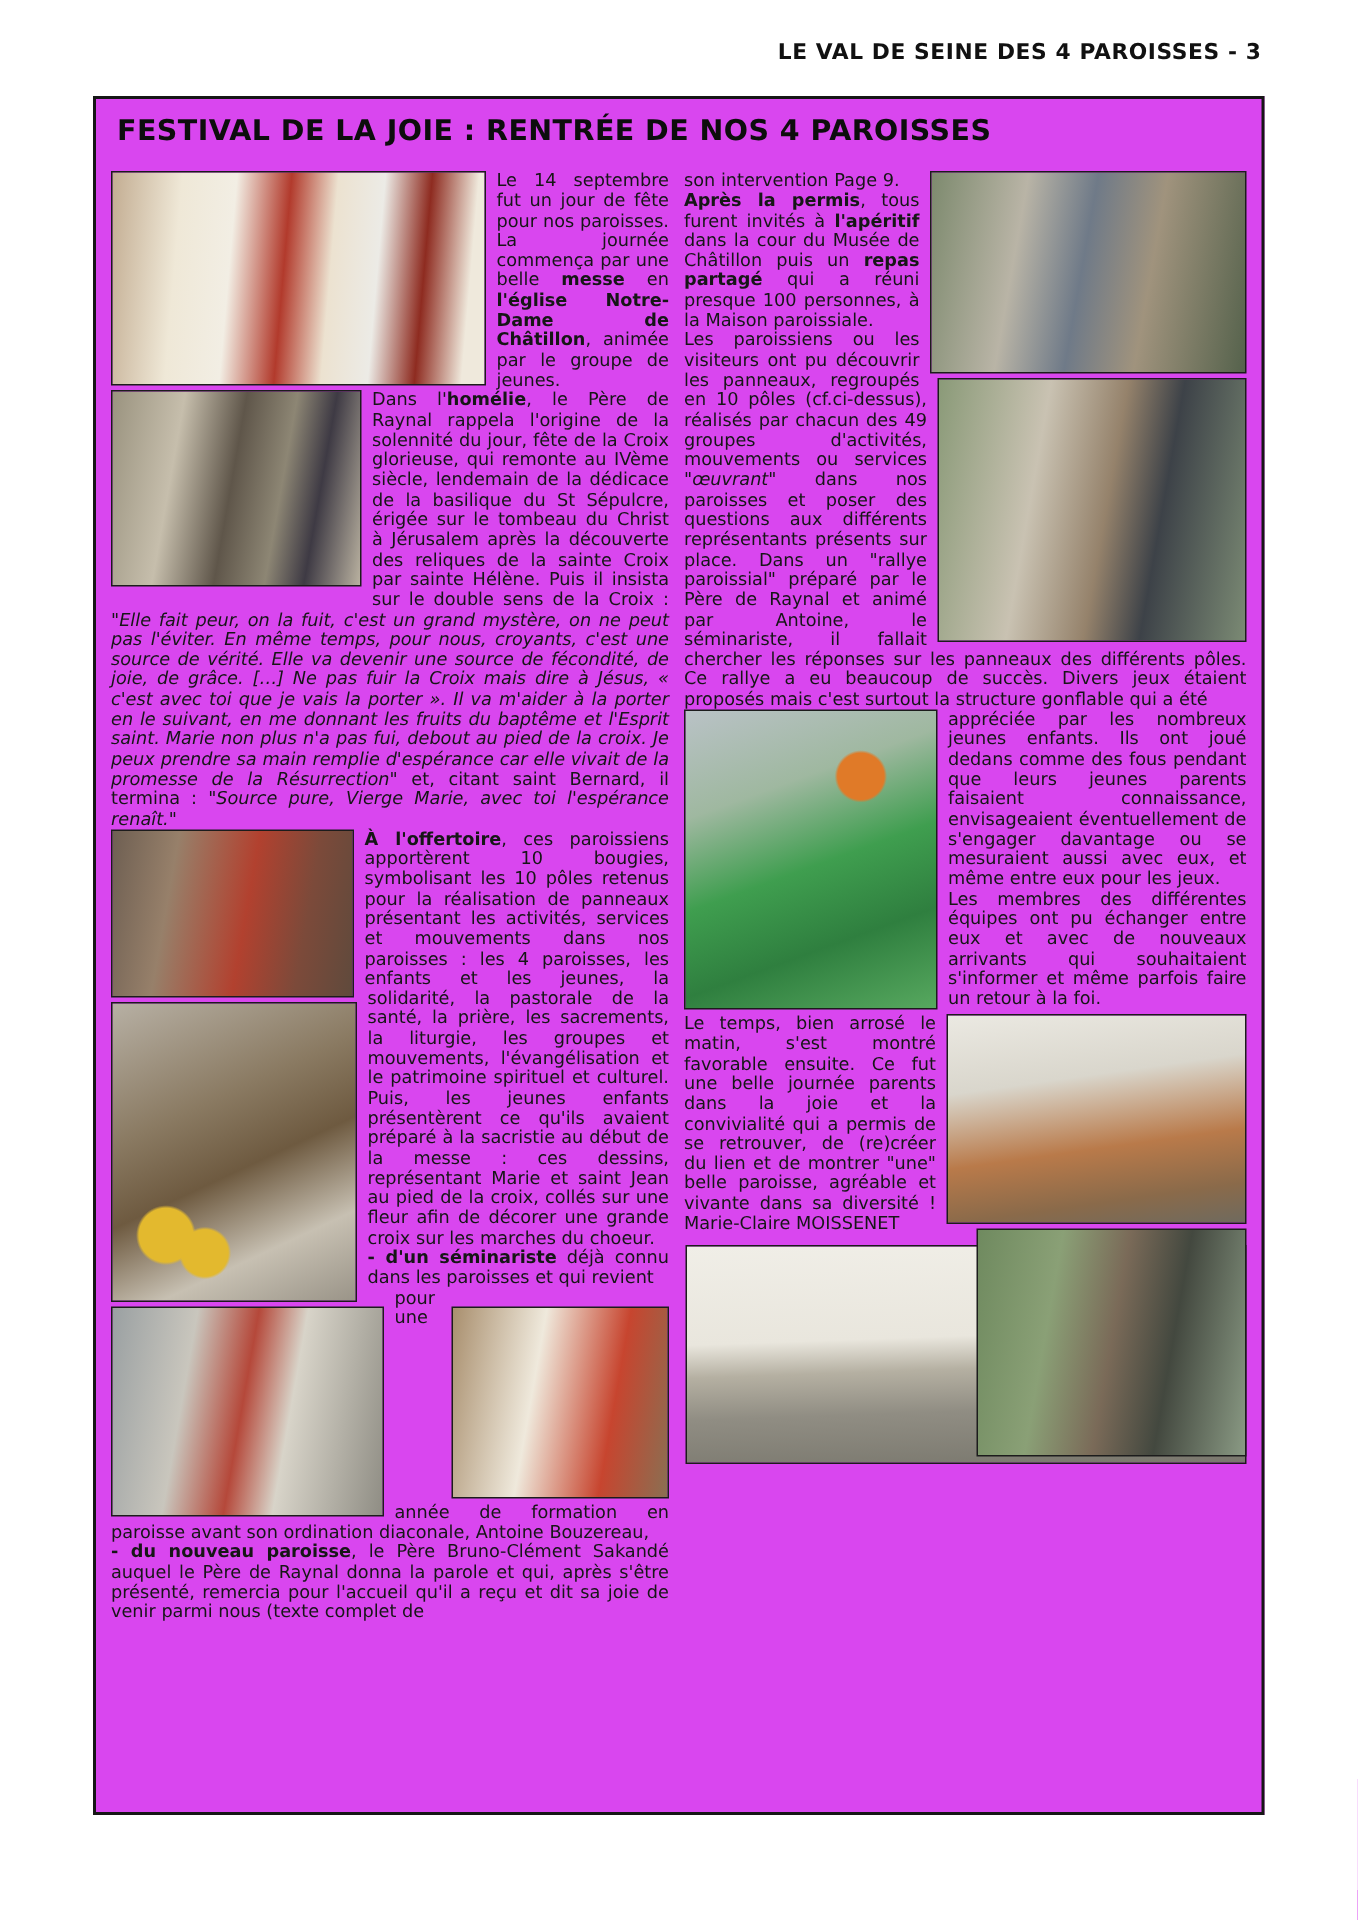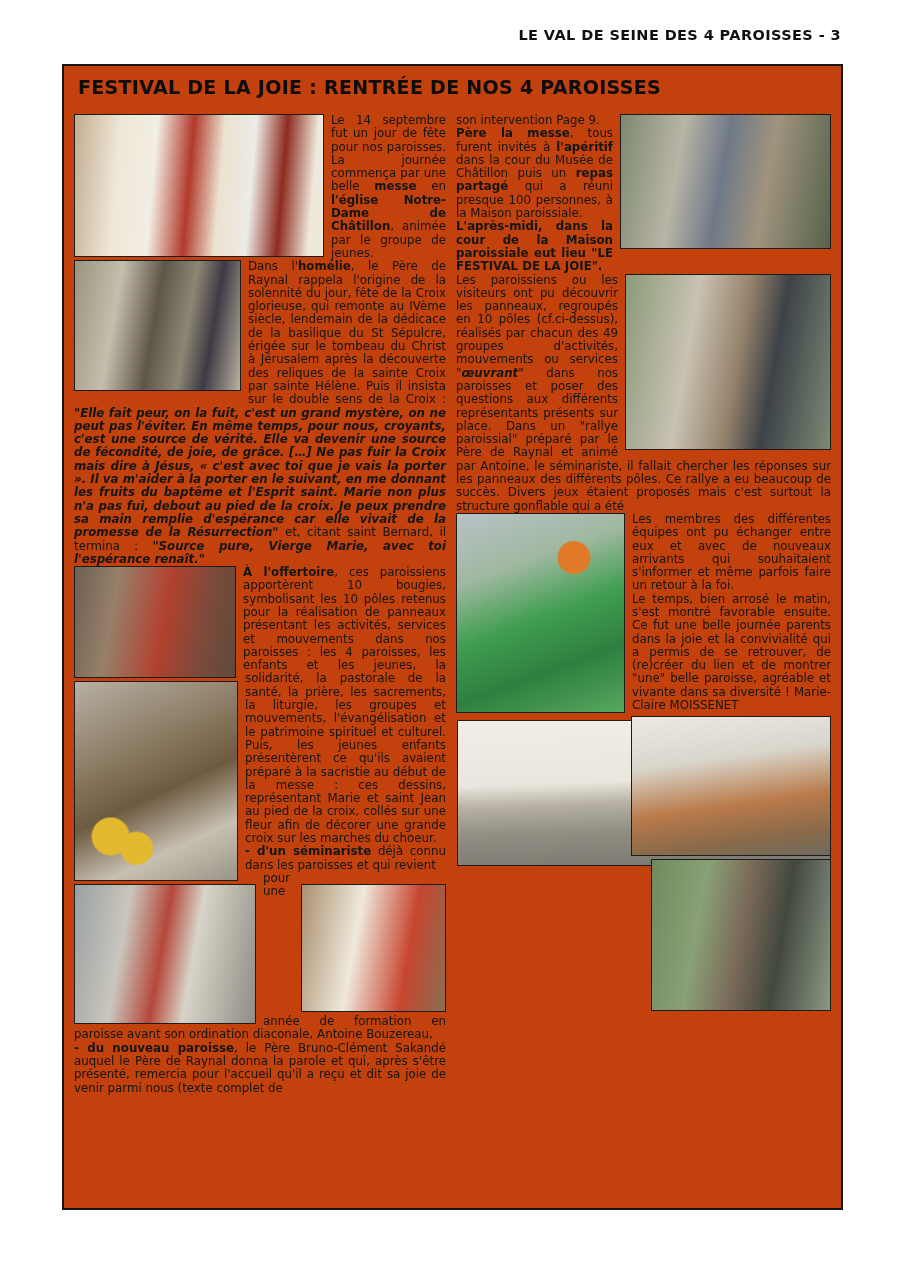--- a/index.html
+++ b/index.html
@@ -2,29 +2,29 @@
 <html lang="fr"><head>
 <meta charset="utf-8">
 <style>
   html,body{margin:0;padding:0;background:#ffffff;}
   .canvas{position:relative;width:905px;height:1260px;background:#fff;overflow:hidden;
           font-family:"DejaVu Sans",sans-serif;color:#141414;}
   .masthead{position:absolute;top:27px;right:64px;font-size:14.5px;font-weight:700;
             letter-spacing:.4px;white-space:nowrap;color:#111;}
   .page-box{position:absolute;left:62px;top:64px;width:781px;height:1146px;
             border:2px solid #161616;box-sizing:border-box;padding:8px 10px 6px;overflow:hidden;
-            background:#c2410c;}
+            background:#d946ef;}
   .title{font-size:19px;font-weight:700;letter-spacing:.3px;margin:2px 0 10px 4px;color:#0d0d0d;}
   .cols{display:flex;gap:10px;margin-top:16px;}
   .col{flex:0 0 auto;}
   .col-left{width:372px;}
   .col-right{width:375px;}
   .para{font-size:11.8px;line-height:13.3px;text-align:justify;margin:0;color:#161616;}
   .para b{font-weight:700;}
-  .para i{font-style:italic;font-weight:bold;}
+  .para i{font-style:italic;}
   .photo{border:1px solid #1c1c1c;box-sizing:border-box;background-color:#cfcabd;}
   .fl{float:left;margin:0 7px 3px 0;}
   .fr{float:right;margin:0 0 3px 7px;}
   .blk{float:none;display:block;margin:8px auto 0;}
   .cl.fl{clear:left;}
   .cl.fr{clear:right;}
   
   .bg-mass{background:linear-gradient(95deg,#c3ad92 0%,#efe8d7 18%,#f2eee4 32%,#b23a2c 46%,#ece2d0 58%,#ecebe6 70%,#8e2b20 82%,#efe9dc 94%);}
   .bg-music{background:linear-gradient(100deg,#9a937f 0%,#c6beac 26%,#5f564a 48%,#8d8674 66%,#3e3a44 80%,#b9b1a0 100%);}
   .bg-offertory{background:linear-gradient(100deg,#6e5f52 0%,#97806a 25%,#b2412f 55%,#7c4a3a 78%,#5f4a3c 100%);}
@@ -59,25 +59,25 @@
           <p class="para"><b>À l'offertoire</b>, ces paroissiens apportèrent 10 bougies, symbolisant les 10 pôles retenus pour la réalisation de panneaux présentant les activités, services et mouvements dans nos paroisses : les 4 paroisses, les enfants et les jeunes, la solidarité, la pastorale de la santé, la prière, les sacrements, la liturgie, les groupes et mouvements, l'évangélisation et le patrimoine spirituel et culturel. Puis, les jeunes enfants présentèrent ce qu'ils avaient préparé à la sacristie au début de la messe : ces dessins, représentant Marie et saint Jean au pied de la croix, collés sur une fleur afin de décorer une grande croix sur les marches du choeur.</p>
           <div class="photo bg-lectern fl cl" style="width: 182px; height: 140px;"></div>
           <p class="para"><b>- d'un séminariste</b> déjà connu dans les paroisses et qui revient</p>
           <div class="photo bg-vicar fr" style="width: 145px; height: 128px;"></div>
           <p class="para">pour une année de formation en paroisse avant son ordination diaconale, Antoine Bouzereau,</p>
           <p class="para"><b>- du nouveau paroisse</b>, le Père Bruno-Clément Sakandé auquel le Père de Raynal donna la parole et qui, après s'être présenté, remercia pour l'accueil qu'il a reçu et dit sa joie de venir parmi nous (texte complet de</p>
         </div>
       <div class="col col-right">
           <div class="photo bg-crowd fr" style="width: 211px; height: 135px;"></div>
           <p class="para">son intervention Page 9.</p>
-          <p class="para"><b>Père la messe</b>, tous furent invités à <b>l'apéritif</b> dans la cour du Musée de Châtillon puis un <b>repas partagé</b> qui a réuni presque 100 personnes, à la Maison paroissiale.</p>
-          <p class="para"><b>L'après-midi, dans la cour de la Maison paroissiale eut lieu "LE FESTIVAL DE LA JOIE".</b></p>
+          <p class="para"><b>Après la permis</b>, tous furent invités à <b>l'apéritif</b> dans la cour du Musée de Châtillon puis un <b>repas partagé</b> qui a réuni presque 100 personnes, à la Maison paroissiale.</p>
           <div class="photo bg-beret fr cl" style="width: 206px; height: 176px;"></div>
           <p class="para">Les paroissiens ou les visiteurs ont pu découvrir les panneaux, regroupés en 10 pôles (cf.ci-dessus), réalisés par chacun des 49 groupes d'activités, mouvements ou services "<i>œuvrant</i>" dans nos paroisses et poser des questions aux différents représentants présents sur place. Dans un "rallye paroissial" préparé par le Père de Raynal et animé par Antoine, le séminariste, il fallait chercher les réponses sur les panneaux des différents pôles. Ce rallye a eu beaucoup de succès. Divers jeux étaient proposés mais c'est surtout la structure gonflable qui a été</p>
           <div class="photo bg-dragon fl" style="width: 169px; height: 200px;"></div>
+          <p class="para">appréciée par les nombreux jeunes enfants. Ils ont joué dedans comme des fous pendant que leurs jeunes parents faisaient connaissance, envisageaient éventuellement de s'engager davantage ou se mesuraient aussi avec eux, et même entre eux pour les jeux.</p>
           <div class="photo bg-crepes fr cl" style="width: 200px; height: 140px;"></div>
           <div class="photo bg-singers fr cl" style="width: 180px; height: 152px;"></div>
           <p class="para">Les membres des différentes équipes ont pu échanger entre eux et avec de nouveaux arrivants qui souhaitaient s'informer et même parfois faire un retour à la foi.</p>
           <p class="para">Le temps, bien arrosé le matin, s'est montré favorable ensuite. Ce fut une belle journée parents dans la joie et la convivialité qui a permis de se retrouver, de (re)créer du lien et de montrer "une" belle paroisse, agréable et vivante dans sa diversité ! Marie-Claire MOISSENET</p>
           <div class="photo bg-tent blk" style="width: 374px; height: 146px;"></div>
         </div>
     </div>
   </div>
 </div>
 

